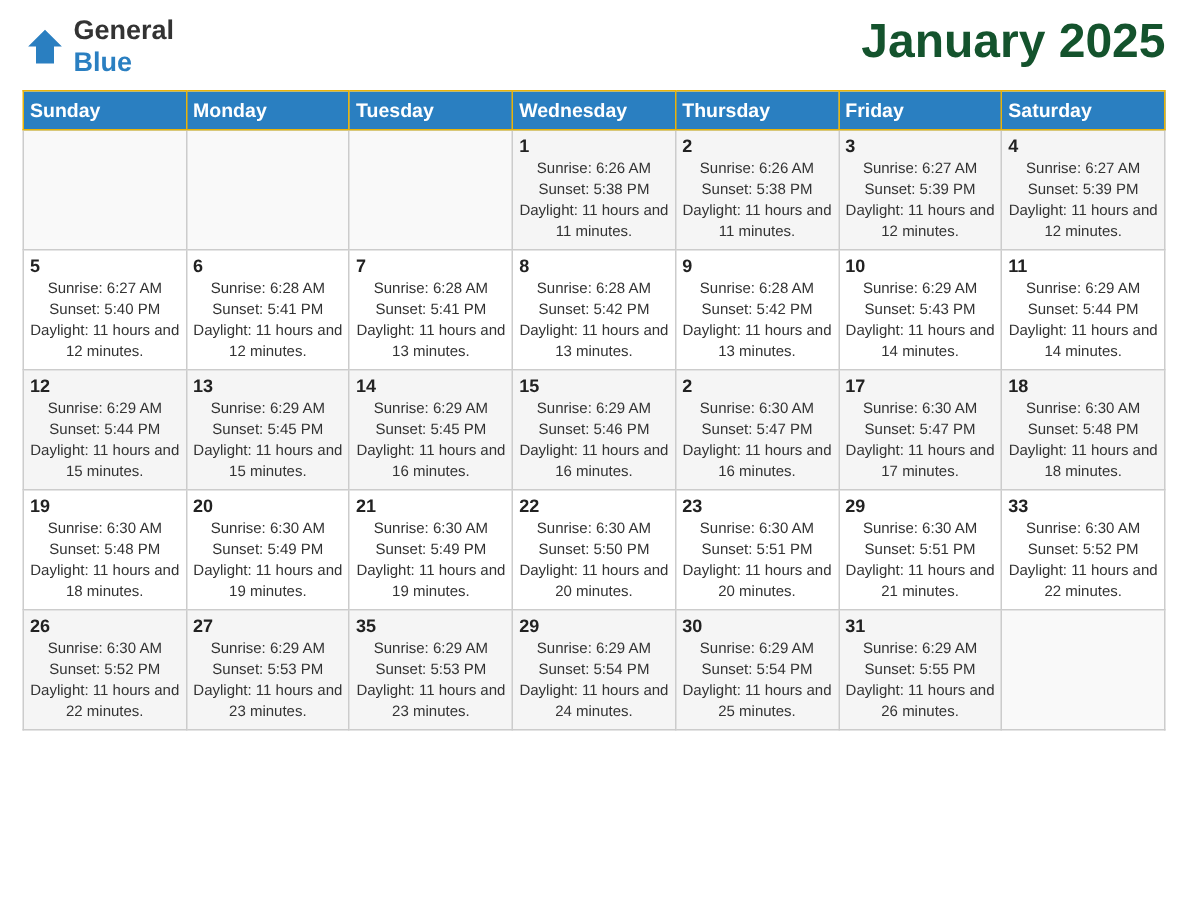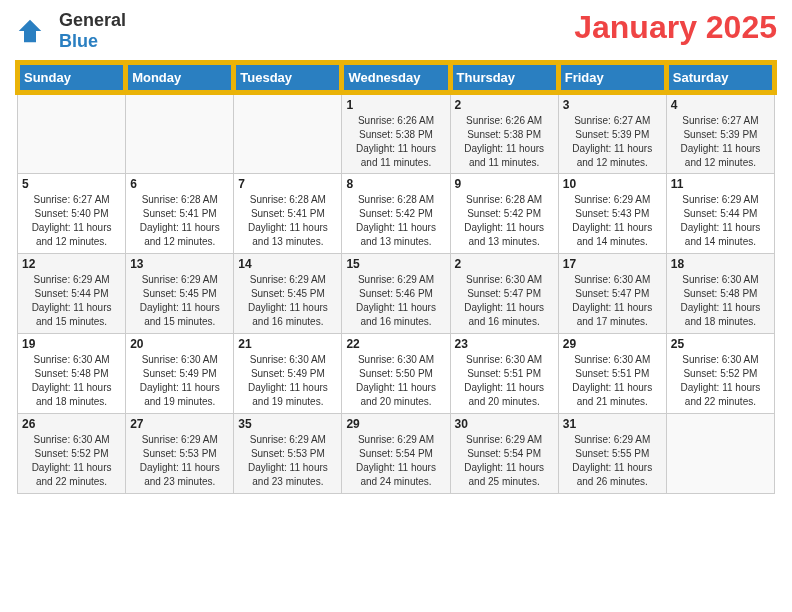--- a/index.html
+++ b/index.html
@@ -18,21 +18,21 @@
     }
     .header {
       display: flex;
       justify-content: space-between;
       align-items: flex-start;
       margin-bottom: 8px;
     }
     .logo {
       display: flex;
       align-items: center;
-      gap: 14px;
+      gap: 4px;
     }
     .logo-text-general {
       font-size: 18px;
       font-weight: bold;
       color: #333;
     }
     .logo-text-blue {
       font-size: 18px;
       font-weight: bold;
       color: #2a7fc1;
@@ -40,39 +40,39 @@
     .logo-icon {
       width: 30px;
       height: 30px;
     }
     .title-block {
       text-align: right;
     }
     .main-title {
       font-size: 32px;
       font-weight: bold;
-      color: #ef4444;
+      color: #14532d;
       line-height: 1.1;
     }
     .subtitle {
       font-size: 15px;
       color: #444;
     }
     .calendar {
       width: 100%;
       border-collapse: collapse;
       table-layout: fixed;
     }
     .calendar thead tr th {
       background-color: #2a7fc1;
       color: #fff;
       font-size: 13px;
       font-weight: bold;
       padding: 5px 4px;
-      border: 5px solid #eab308;
+      border: 1px solid #eab308;
       text-align: left;
     }
     .calendar tbody tr td {
       border: 1px solid #ccc;
       vertical-align: top;
       padding: 3px 4px;
       font-size: 10.5px;
       color: #222;
       height: 80px;
       background: #fff;
@@ -231,21 +231,21 @@
           </td>
           <td>
             <span class="day-number">23</span>
             <div class="cell-content">Sunrise: 6:30 AM<br>Sunset: 5:51 PM<br>Daylight: 11 hours and 20 minutes.</div>
           </td>
           <td>
             <span class="day-number">29</span>
             <div class="cell-content">Sunrise: 6:30 AM<br>Sunset: 5:51 PM<br>Daylight: 11 hours and 21 minutes.</div>
           </td>
           <td>
-            <span class="day-number">25</span>
+            <span class="day-number">33</span>
             <div class="cell-content">Sunrise: 6:30 AM<br>Sunset: 5:52 PM<br>Daylight: 11 hours and 22 minutes.</div>
           </td>
         </tr>
         <tr>
           <td>
             <span class="day-number">26</span>
             <div class="cell-content">Sunrise: 6:30 AM<br>Sunset: 5:52 PM<br>Daylight: 11 hours and 22 minutes.</div>
           </td>
           <td>
             <span class="day-number">27</span>

